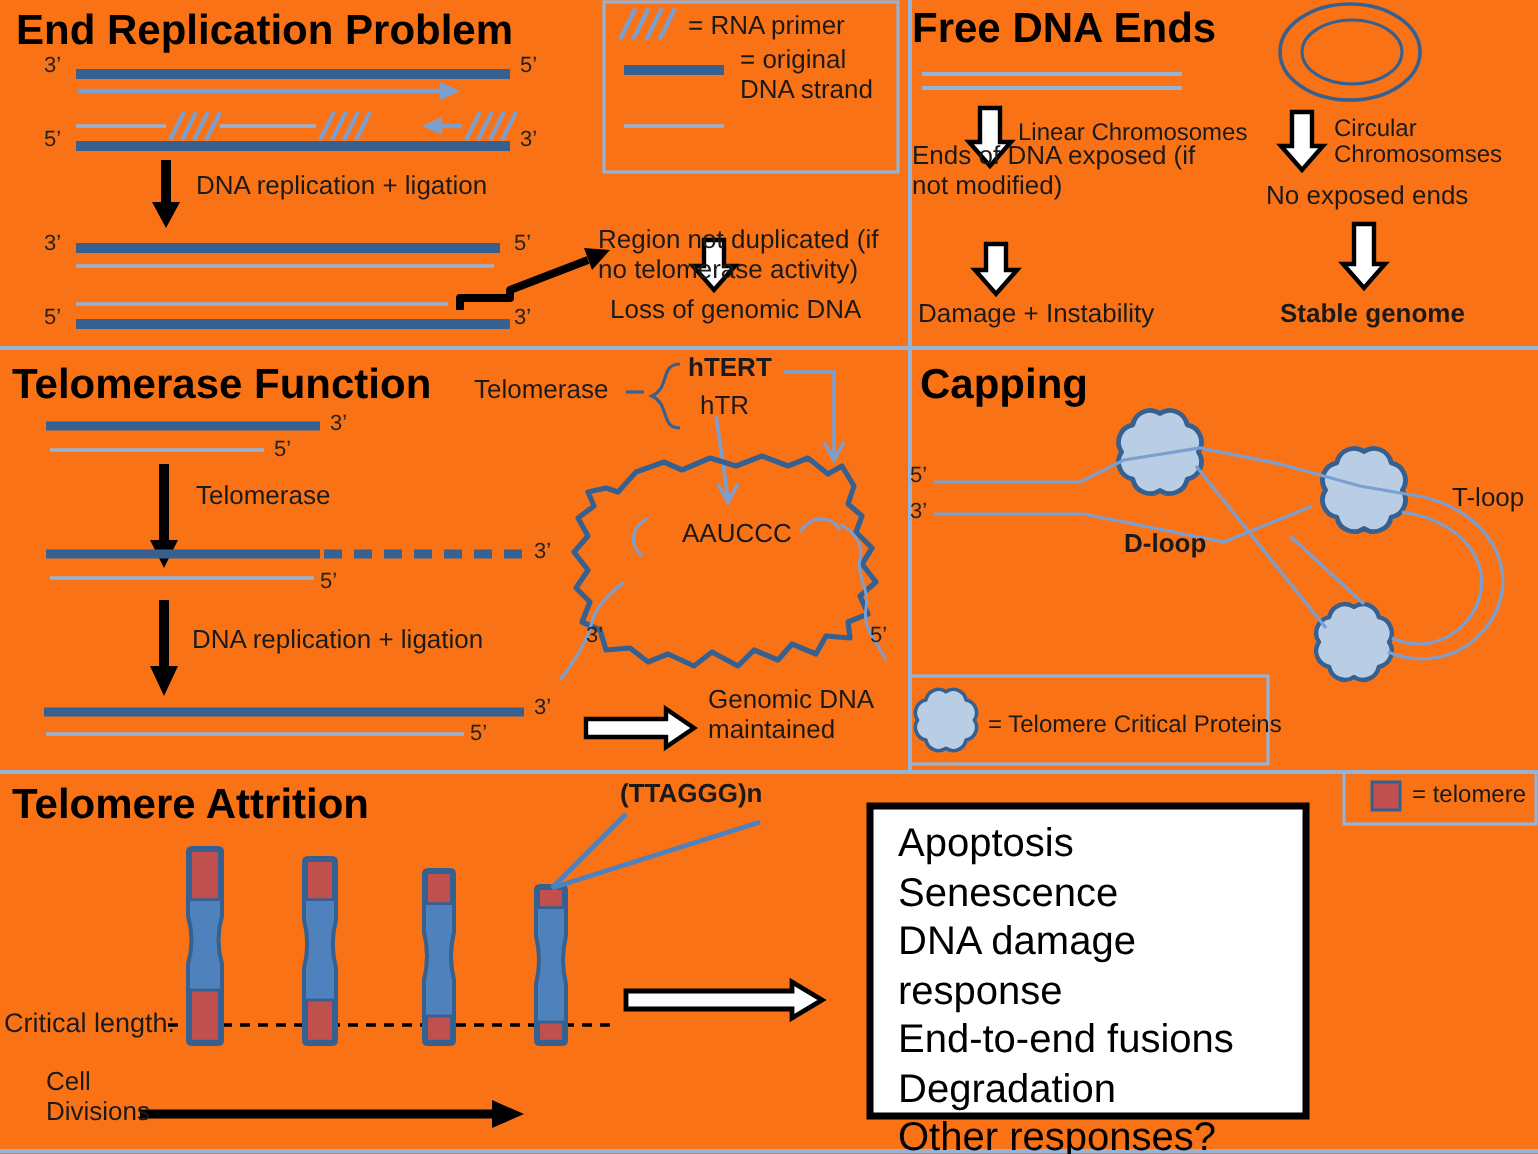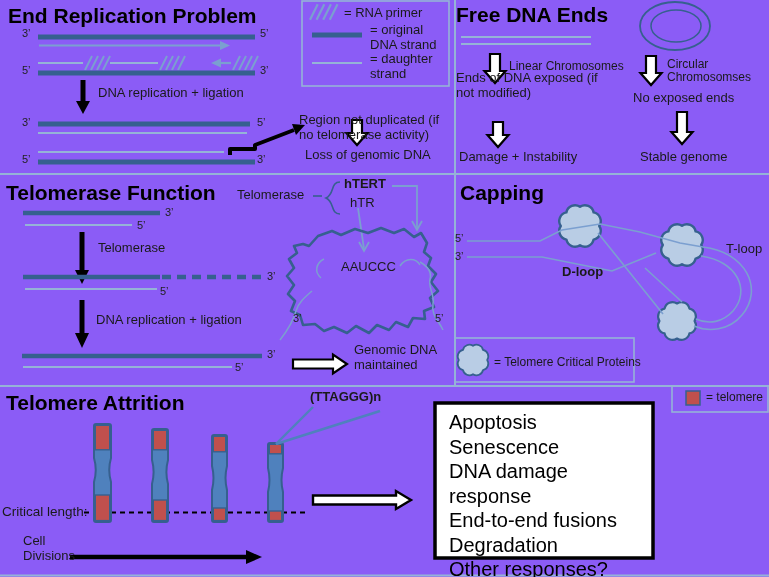--- a/index.html
+++ b/index.html
@@ -1,16 +1,16 @@
 <!DOCTYPE html>
 <html><head>
 <meta charset="utf-8">
 <style>
   html,body{margin:0;padding:0;background:#fff;}
-  #stage{position:relative;width:769px;height:577px;background:#8b5cf6;overflow:hidden;
+  #stage{position:relative;width:769px;height:577px;background:#f97316;overflow:hidden;
          font-family:"Liberation Sans",sans-serif;}
   #art{position:absolute;left:0;top:0;}
   .t{position:absolute;color:#1a1a1a;font-family:"Liberation Sans",sans-serif;line-height:1.12;}
   .title{font-weight:bold;font-size:21px;color:#000;}
   .s15{font-size:13px;}
   .s13{font-size:13px;}
   .s12{font-size:12px;}
   .prime{font-size:11px;color:#222;}
   .outcomes{position:absolute;left:449px;top:410px;width:200px;font-size:20px;color:#000;}
   .outcomes div{line-height:24.5px;}
@@ -189,32 +189,31 @@
 <div class="t prime" style="left:22px;top:64px;">5’</div>
 <div class="t prime" style="left:260px;top:64px;">3’</div>
 <div class="t s15" style="left:98px;top:86px;">DNA replication + ligation</div>
 <div class="t prime" style="left:22px;top:116px;">3’</div>
 <div class="t prime" style="left:257px;top:116px;">5’</div>
 <div class="t prime" style="left:22px;top:153px;">5’</div>
 <div class="t prime" style="left:257px;top:153px;">3’</div>
 
 <div class="t s13" style="left:344px;top:6px;">= RNA primer</div>
 <div class="t s13" style="left:370px;top:23px;width:76px;">= original DNA strand</div>
-<div class="t s13" style="left:370px;top:52px;width:76px;">= daughter strand</div>
 
 <div class="t s15" style="left:299px;top:88px;width:152px;margin-top:25px;">Region not duplicated (if no telomerase activity)</div>
 <div class="t s15" style="left:305px;top:148px;">Loss of genomic DNA</div>
 
 <div class="t title" style="left:456px;top:3px;text-align:center;">Free DNA Ends</div>
 <div class="t s12" style="left:509px;top:60px;">Linear Chromosomes</div>
 <div class="t s15" style="left:456px;top:71px;width:152px;">Ends of DNA exposed (if not modified)</div>
 <div class="t s15" style="left:459px;top:150px;">Damage + Instability</div>
 <div class="t s12" style="left:667px;top:58px;width:92px;">Circular Chromosomses</div>
 <div class="t s15" style="left:633px;top:91px;">No exposed ends</div>
-<div class="t s15" style="left:640px;top:150px;">Stable genome</div>
+<div class="t s15" style="left:640px;top:150px;font-weight:bold;">Stable genome</div>
 
 <div class="t title" style="left:6px;top:181px;">Telomerase Function</div>
 <div class="t prime" style="left:165px;top:206px;">3’</div>
 <div class="t prime" style="left:137px;top:219px;">5’</div>
 <div class="t s15" style="left:98px;top:241px;">Telomerase</div>
 <div class="t prime" style="left:267px;top:270px;">3’</div>
 <div class="t prime" style="left:160px;top:285px;">5’</div>
 <div class="t s15" style="left:96px;top:313px;">DNA replication + ligation</div>
 <div class="t prime" style="left:267px;top:348px;">3’</div>
 <div class="t prime" style="left:235px;top:361px;">5’</div>

